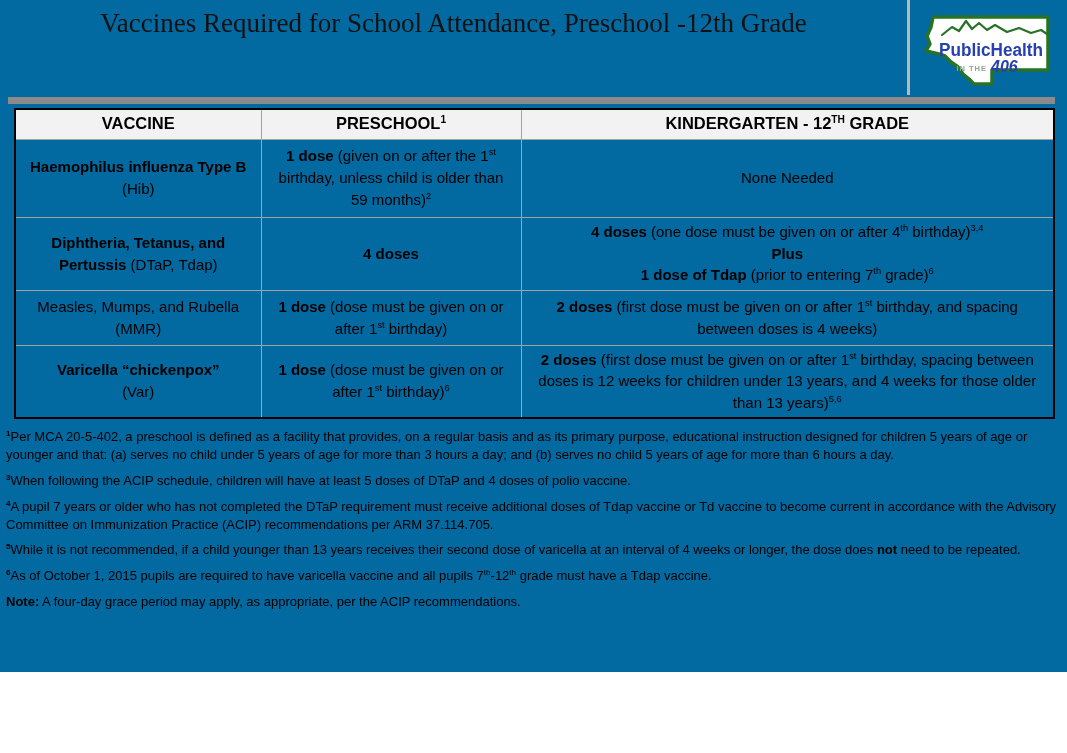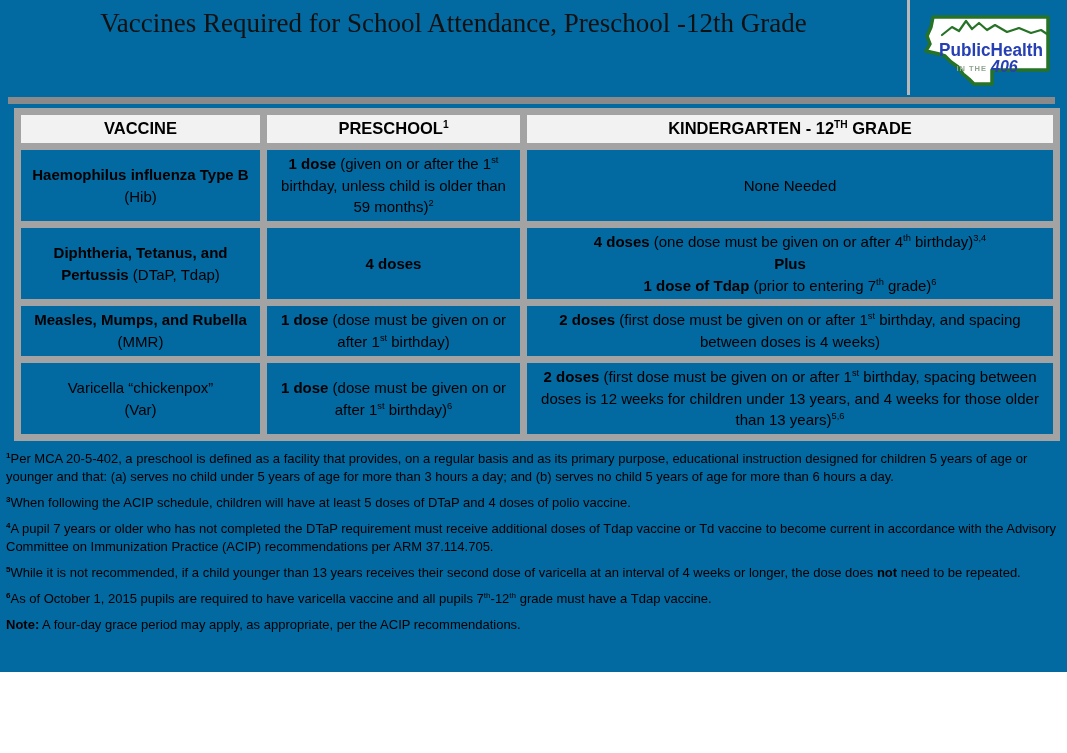--- a/index.html
+++ b/index.html
@@ -21,21 +21,21 @@
   .logo-406{font-family:"Liberation Sans",sans-serif;font-weight:bold;font-style:italic;font-size:16px;}
   
   .gray-bar{margin:0 0 0 8px;width:1047px;height:7px;background:#8a8a8a;}
   
   table.vax{
     border-collapse:collapse;table-layout:fixed;
     margin:4px 0 0 14px;width:1039px;border:2px solid #000;
   }
   col.c1{width:246px;} col.c2{width:260px;} col.c3{width:533px;}
   .vax th,.vax td{
-    border:7px solid #a3a3a3;text-align:center;vertical-align:middle;
+    border:1px solid #a3a3a3;text-align:center;vertical-align:middle;
     padding:3px 10px;font-size:15px;line-height:1.45;box-sizing:border-box;
   }
   .vax th{background:#f2f2f2;font-size:16.5px;font-weight:bold;height:30px;padding:2px 4px;}
   .vax tbody tr:nth-child(1) td{height:78px;}
   .vax tbody tr:nth-child(2) td{height:73px;}
   .vax tbody tr:nth-child(3) td{height:55px;}
   .vax tbody tr:nth-child(4) td{height:65px;}
   .vax tbody tr:nth-child(5) td{height:73px;}
   sup{font-size:0.62em;vertical-align:super;line-height:0;}
   
@@ -81,26 +81,26 @@
         <td><span style="font-weight: bold;">Haemophilus influenza Type B</span><br><span>(Hib)</span></td>
         <td><span style="font-weight: bold;">1 dose</span><span>  (given on or after the 1</span><sup>st</sup><span> birthday, unless child is older than 59 months)</span><sup>2</sup></td>
         <td><span>None Needed</span></td>
       </tr>
       <tr>
         <td><span style="font-weight: bold;">Diphtheria, Tetanus, and</span><br><span style="font-weight: bold;">Pertussis</span><span> (DTaP, Tdap)</span></td>
         <td><span style="font-weight: bold;">4 doses</span></td>
         <td><span style="font-weight: bold;">4 doses</span><span> (one dose must be given on or after 4</span><sup>th</sup><span> birthday)</span><sup>3,4</sup><br><span style="font-weight: bold;">Plus</span><br><span style="font-weight: bold;">1 dose of Tdap</span><span> (prior to entering 7</span><sup>th</sup><span> grade)</span><sup>6</sup></td>
       </tr>
       <tr>
-        <td><span style="font-weight: bold;">Measles, Mumps, and Rubella</span><br><span>(MMR)</span></td>
+        <td><span style="font-weight: normal;">Measles, Mumps, and Rubella</span><br><span>(MMR)</span></td>
         <td><span style="font-weight: bold;">1 dose</span><span> (dose must be given on or after 1</span><sup>st</sup><span> birthday)</span></td>
         <td><span style="font-weight: bold;">2 doses</span><span> (first dose must be given on or after 1</span><sup>st</sup><span> birthday, and spacing between doses is 4 weeks)</span></td>
       </tr>
       <tr>
-        <td><span style="font-weight: normal;">Varicella “chickenpox”</span><br><span>(Var)</span></td>
+        <td><span style="font-weight: bold;">Varicella “chickenpox”</span><br><span>(Var)</span></td>
         <td><span style="font-weight: bold;">1 dose</span><span> (dose must be given on or after 1</span><sup>st</sup><span> birthday)</span><sup>6</sup></td>
         <td><span style="font-weight: bold;">2 doses</span><span> (first dose must be given on or after 1</span><sup>st</sup><span> birthday, spacing between doses is 12 weeks for children under 13 years, and 4 weeks for those older than 13 years)</span><sup>5,6</sup></td>
       </tr>
     </tbody>
   </table>
 
   <section class="footnotes">
     <p><sup style="font-weight: bold;">1</sup><span>Per MCA 20-5-402, a preschool is defined as a facility that provides, on a regular basis and as its primary purpose, educational instruction designed for children 5 years of age or younger and that: (a) serves no child under 5 years of age for more than 3 hours a day; and (b) serves no child 5 years of age for more than 6 hours a day.</span></p>
     <p><sup style="font-weight: bold;">3</sup><span>When following the ACIP schedule, children will have at least 5 doses of DTaP and 4 doses of polio vaccine.</span></p>
     <p><sup style="font-weight: bold;">4</sup><span>A pupil 7 years or older who has not completed the DTaP requirement must receive additional doses of Tdap vaccine or Td vaccine to become current in accordance with the Advisory Committee on Immunization Practice (ACIP) recommendations per ARM 37.114.705.</span></p>

